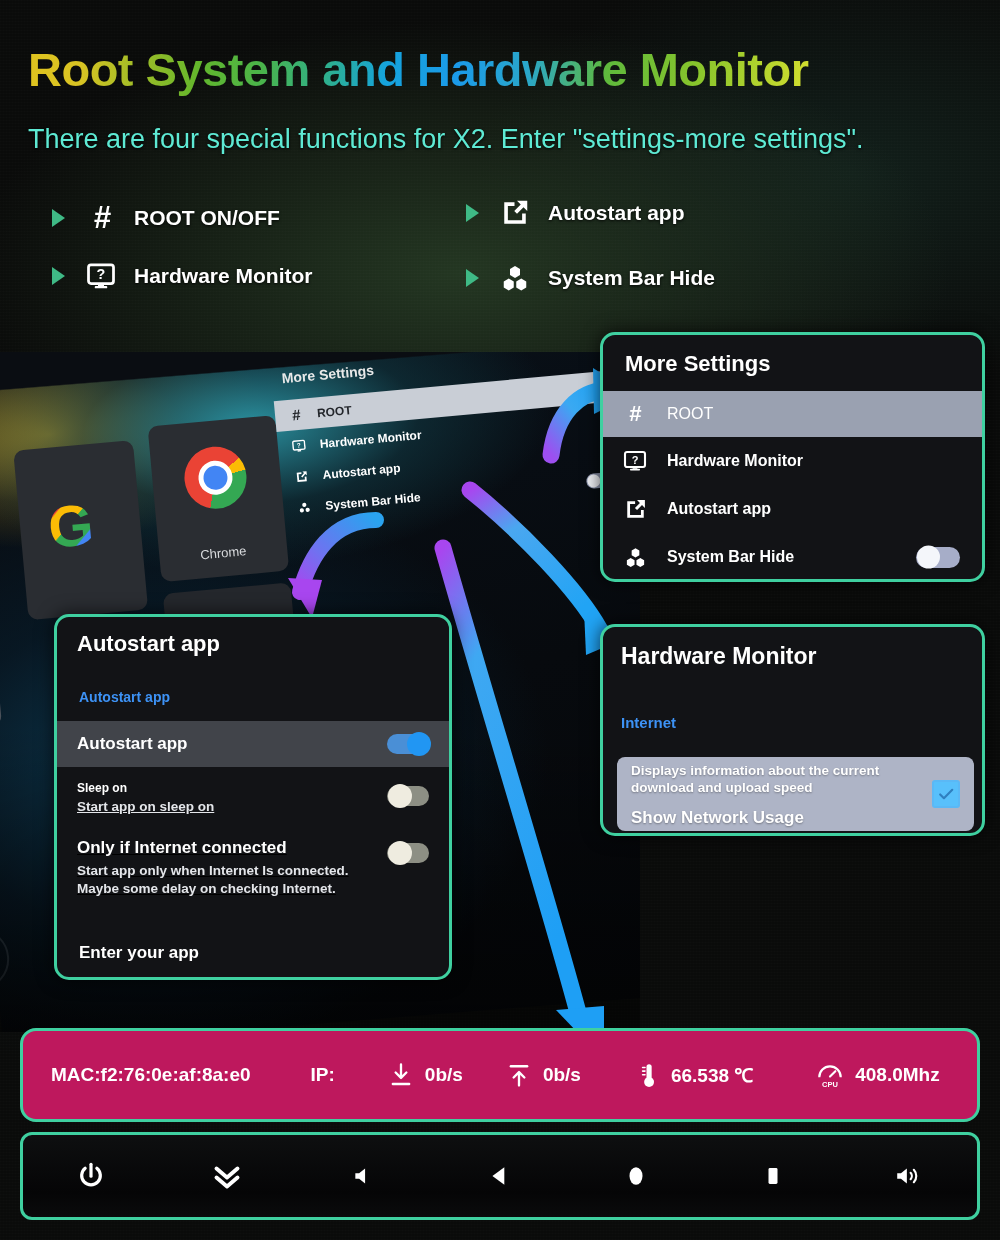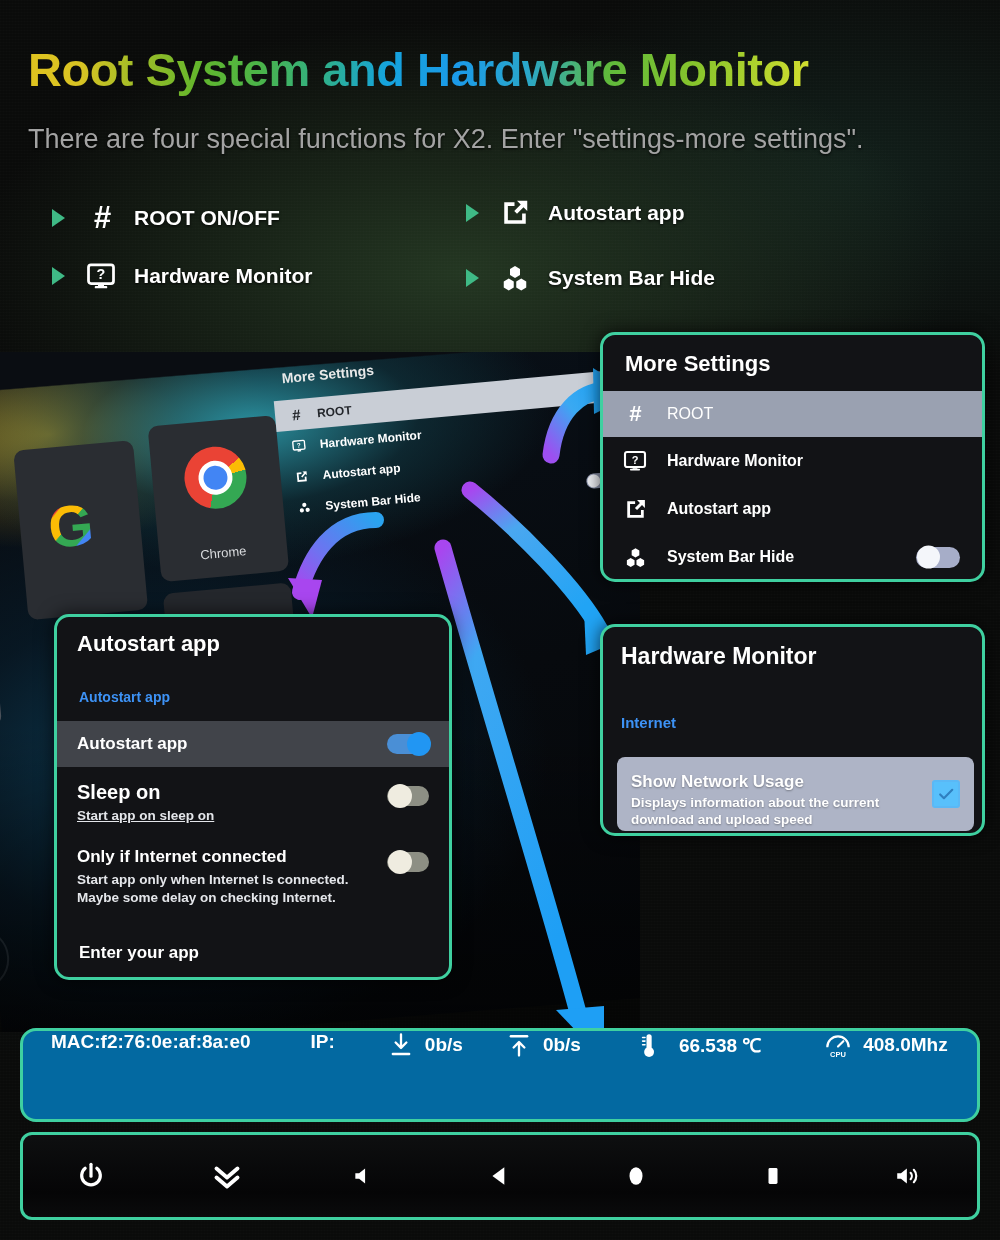--- a/index.html
+++ b/index.html
@@ -34,21 +34,21 @@
     white-space:nowrap;
     background: linear-gradient(95deg,
         #e0c31f 0%, #d8c323 7%, #63b62c 22%, #4ab44a 30%,
         #2fb08a 38%, #15a3dd 46%, #1b9ae8 55%,
         #2aa7c9 64%, #5fb93c 74%, #86c42c 85%, #d3de2f 100%);
     -webkit-background-clip: text; background-clip: text;
     -webkit-text-fill-color: transparent; color: transparent;
   }
   .hdr-sub {
     position:absolute; left:28px; top:124px;
-    font-size:27px; color:#a3a3a3; white-space:nowrap;
+    font-size:27px; color:#5eead4; white-space:nowrap;
     text-shadow:0 1px 3px rgba(0,0,0,.9);
   }
 
   
   .feat { position:absolute; display:flex; align-items:center; gap:0; }
   .tri {
     width:0;height:0;border-left:13px solid #3fba86;
     border-top:9px solid transparent; border-bottom:9px solid transparent;
     margin-right:19px;
   }
@@ -113,21 +113,21 @@
   .tgl.off .knob { background:#f4f6fa; left:1px; }
   .tgl.on { background:#4a8fd6; }
   .tgl.on .knob { background:#2196f3; right:-2px; }
 
   .chk { border:2px solid #5bb8f5; border-radius:3px; background:#58c0fb;
          display:flex; align-items:center; justify-content:center; color:#0c3f63; }
 
   
   .statusbar {
     position:absolute; border:3px solid #3fd0a0; border-radius:16px;
-    background:#0369a1; display:flex; align-items:flex-start;
+    background:#be185d; display:flex; align-items:center;
   }
   .st-item { display:flex; align-items:center; color:#fff; font-weight:bold; font-size:19px; white-space:nowrap; }
   .st-ico { display:flex; align-items:center; justify-content:center; color:#fff; margin-right:10px; }
 
   .navbar {
     position:absolute; border:3px solid #3fd0a0; border-radius:12px;
     background: linear-gradient(180deg,#0e0f10 0%,#050506 70%,#0a0b0c 100%);
     display:flex; align-items:center; justify-content:space-around;
   }
   .nav-btn { display:flex; align-items:center; justify-content:center; color:#fff; width:60px; height:46px; }
@@ -338,22 +338,22 @@
         <span class="knob" style="width:23px; height:23px;"></span>
       </span>
     </div>
   </div>
 
   <div class="card" style="left:600px; top:624px; width:385px; height:212px;">
     <div class="card-title" style="font-size:23px; padding:16px 0 0 18px;">Hardware Monitor</div>
     <div class="sec-lbl" style="font-size:15px; padding:44px 0 0 18px;">Internet</div>
     <div class="row" style="position:absolute; left:14px; right:8px; top:130px; height:74px; background:#aeb4c6; border-radius:8px; padding:0 14px;">
       <div style="flex:1;">
+        <div style="color:#fff; font-size:13.5px; font-weight:bold; line-height:1.25; padding-top:3px; max-width:295px; text-shadow:0 1px 2px rgba(0,0,0,.35);">Displays information about the current download and upload speed</div>
         <div style="color:#fff; font-weight:bold; font-size:17px; padding-top:12px; text-shadow:0 1px 2px rgba(0,0,0,.35);">Show Network Usage</div>
-        <div style="color:#fff; font-size:13.5px; font-weight:bold; line-height:1.25; padding-top:3px; max-width:295px; text-shadow:0 1px 2px rgba(0,0,0,.35);">Displays information about the current download and upload speed</div>
       </div>
       <div class="chk" style="width:28px; height:28px;">
         <svg width="20" height="20" viewBox="0 0 24 24">
             <path d="M5 12.5l4.5 4.5L19.5 7" fill="none" stroke="#2f7fbf" stroke-width="2.6" stroke-linecap="round" stroke-linejoin="round"></path>
           </svg>
       </div>
     </div>
   </div>
 
   <div class="card" style="left:54px; top:614px; width:398px; height:366px;">
@@ -362,29 +362,29 @@
 
     <div class="row" style="margin-top:16px; height:46px; background:#41444a; padding:0 20px;">
       <span class="row-lbl" style="flex:1; font-size:17px;">Autostart app</span>
       <span class="tgl on" style="width:42px; height:20px;">
         <span class="knob" style="width:24px; height:24px;"></span>
       </span>
     </div>
 
     <div class="row" style="margin-top:14px; padding:0 20px; align-items:flex-start;">
       <div style="flex:1;">
-        <div class="row-lbl" style="font-size:20px;">Sleep on</div>
+        <div class="row-lbl" style="font-size:12px;">Sleep on</div>
         <div style="color:#e4e6ea; font-size:13.5px; font-weight:bold; padding-top:4px;text-decoration:underline;">Start app on sleep on</div>
       </div>
       <span class="tgl off" style="width:42px; height:20px; margin-top:5px; background:#8d8f84;">
         <span class="knob" style="width:24px; height:24px; background:#efece0;"></span>
       </span>
     </div>
 
-    <div class="row" style="margin-top:24px; padding:0 20px; align-items:flex-start;">
+    <div class="row" style="margin-top:24px; padding:0 20px; align-items:flex-start;text-decoration:underline;">
       <div style="flex:1;">
         <div class="row-lbl" style="font-size:17px;">Only if Internet connected</div>
         <div style="color:#e4e6ea; font-size:13.5px; font-weight:bold; padding-top:4px; line-height:1.3; white-space:pre-line;">Start app only when Internet Is connected.
 Maybe some delay on checking Internet.</div>
       </div>
       <span class="tgl off" style="width:42px; height:20px; margin-top:5px; background:#8d8f84;">
         <span class="knob" style="width:24px; height:24px; background:#efece0;"></span>
       </span>
     </div>
 
@@ -409,21 +409,21 @@
     </div>
     <div class="st-item" style="margin-left:42px;">
       <span class="st-ico">
         <svg width="28" height="28" viewBox="0 0 24 24">
             <path d="M12 21V11M12 9.5l-4.6 4.6M12 9.5l4.6 4.6" fill="none" stroke="#fff" stroke-width="2" stroke-linecap="round"></path>
             <rect x="4" y="3.4" width="16" height="2.2" rx="1" fill="#fff"></rect>
           </svg>
       </span>
       <span>0b/s</span>
     </div>
-    <div class="st-item" style="margin-left:54px;gap:8px;">
+    <div class="st-item" style="margin-left:54px;">
       <span class="st-ico">
         <svg width="26" height="28" viewBox="0 0 24 26">
             <circle cx="13" cy="19.5" r="4.6" fill="#fff"></circle>
             <rect x="10.6" y="3" width="4.8" height="14" rx="2.4" fill="#fff"></rect>
             <path d="M7 6h2.2M7 9.4h2.2M7 12.8h2.2" stroke="#fff" stroke-width="1.5" stroke-linecap="round"></path>
           </svg>
       </span>
       <span>66.538 ℃</span>
     </div>
     <div class="st-item" style="margin-left:62px;">

